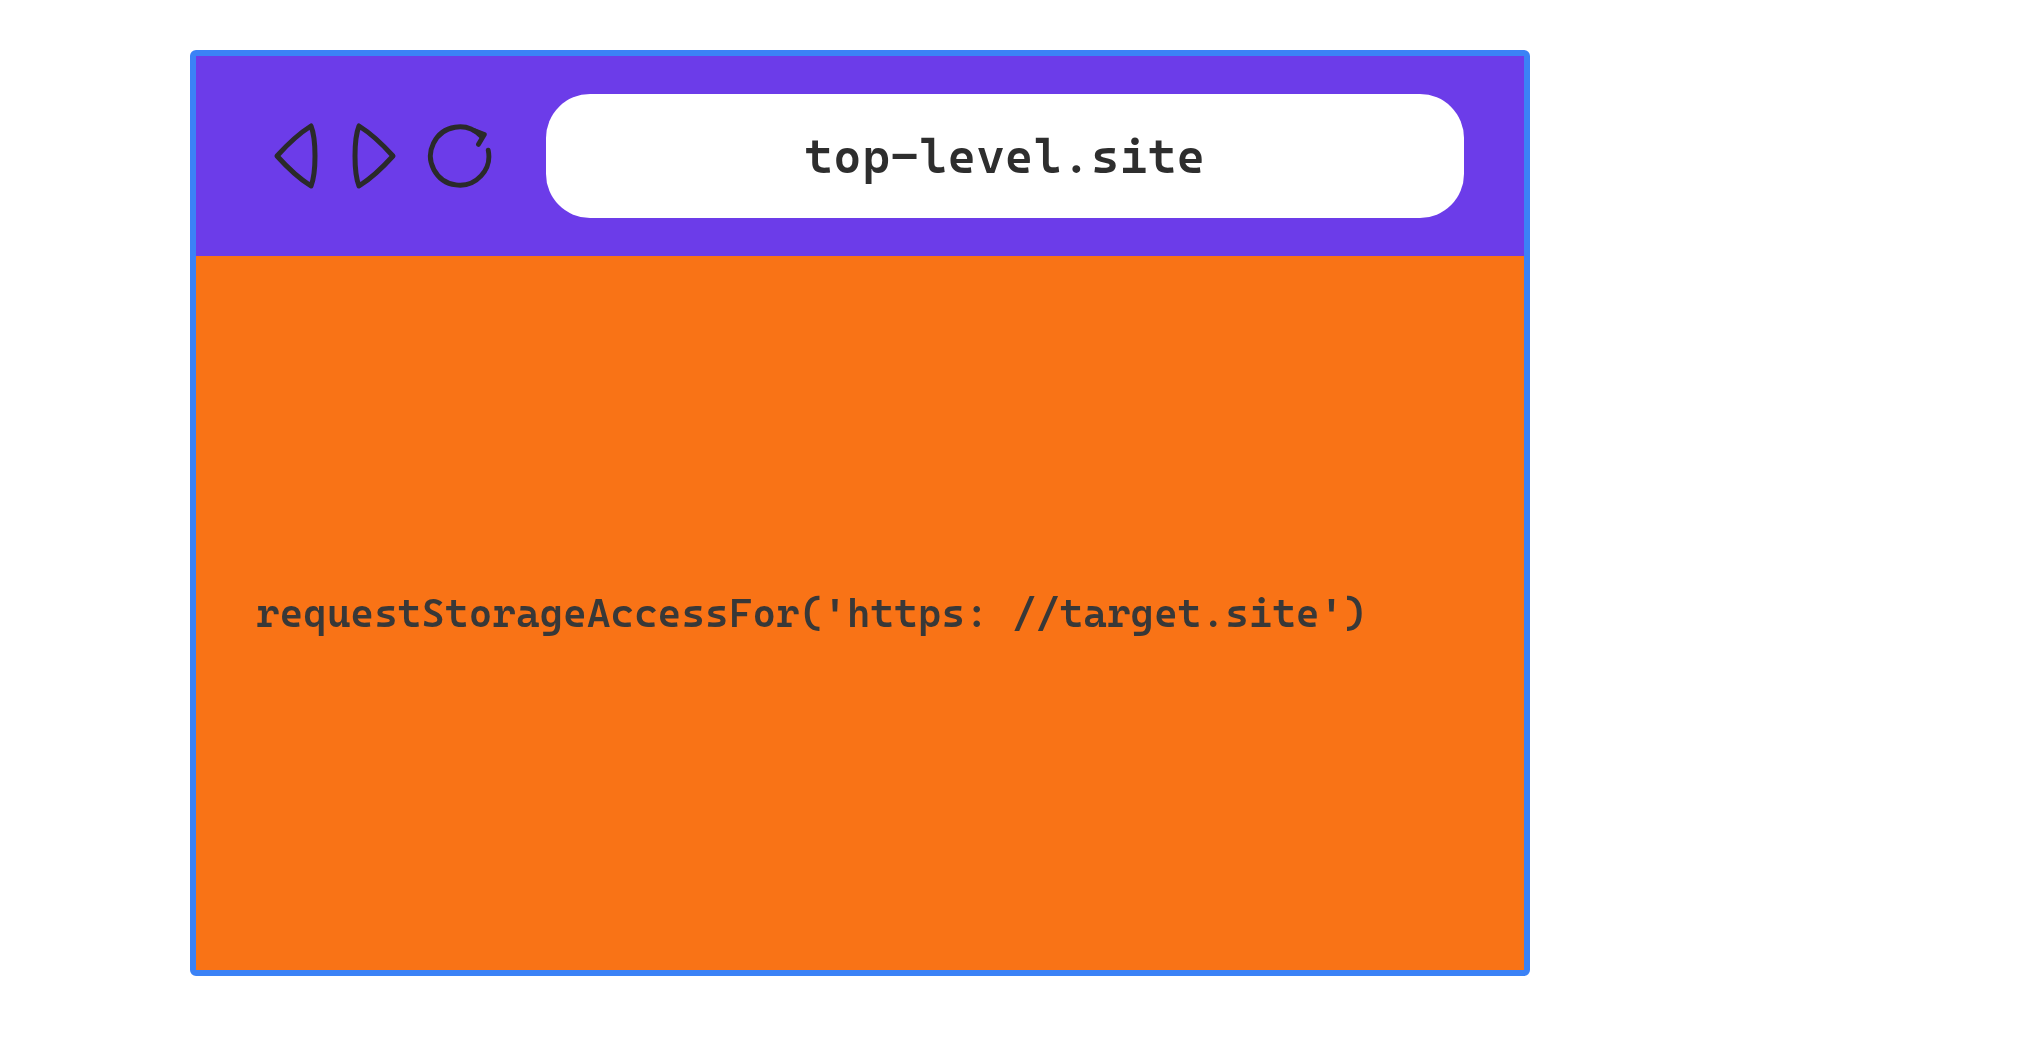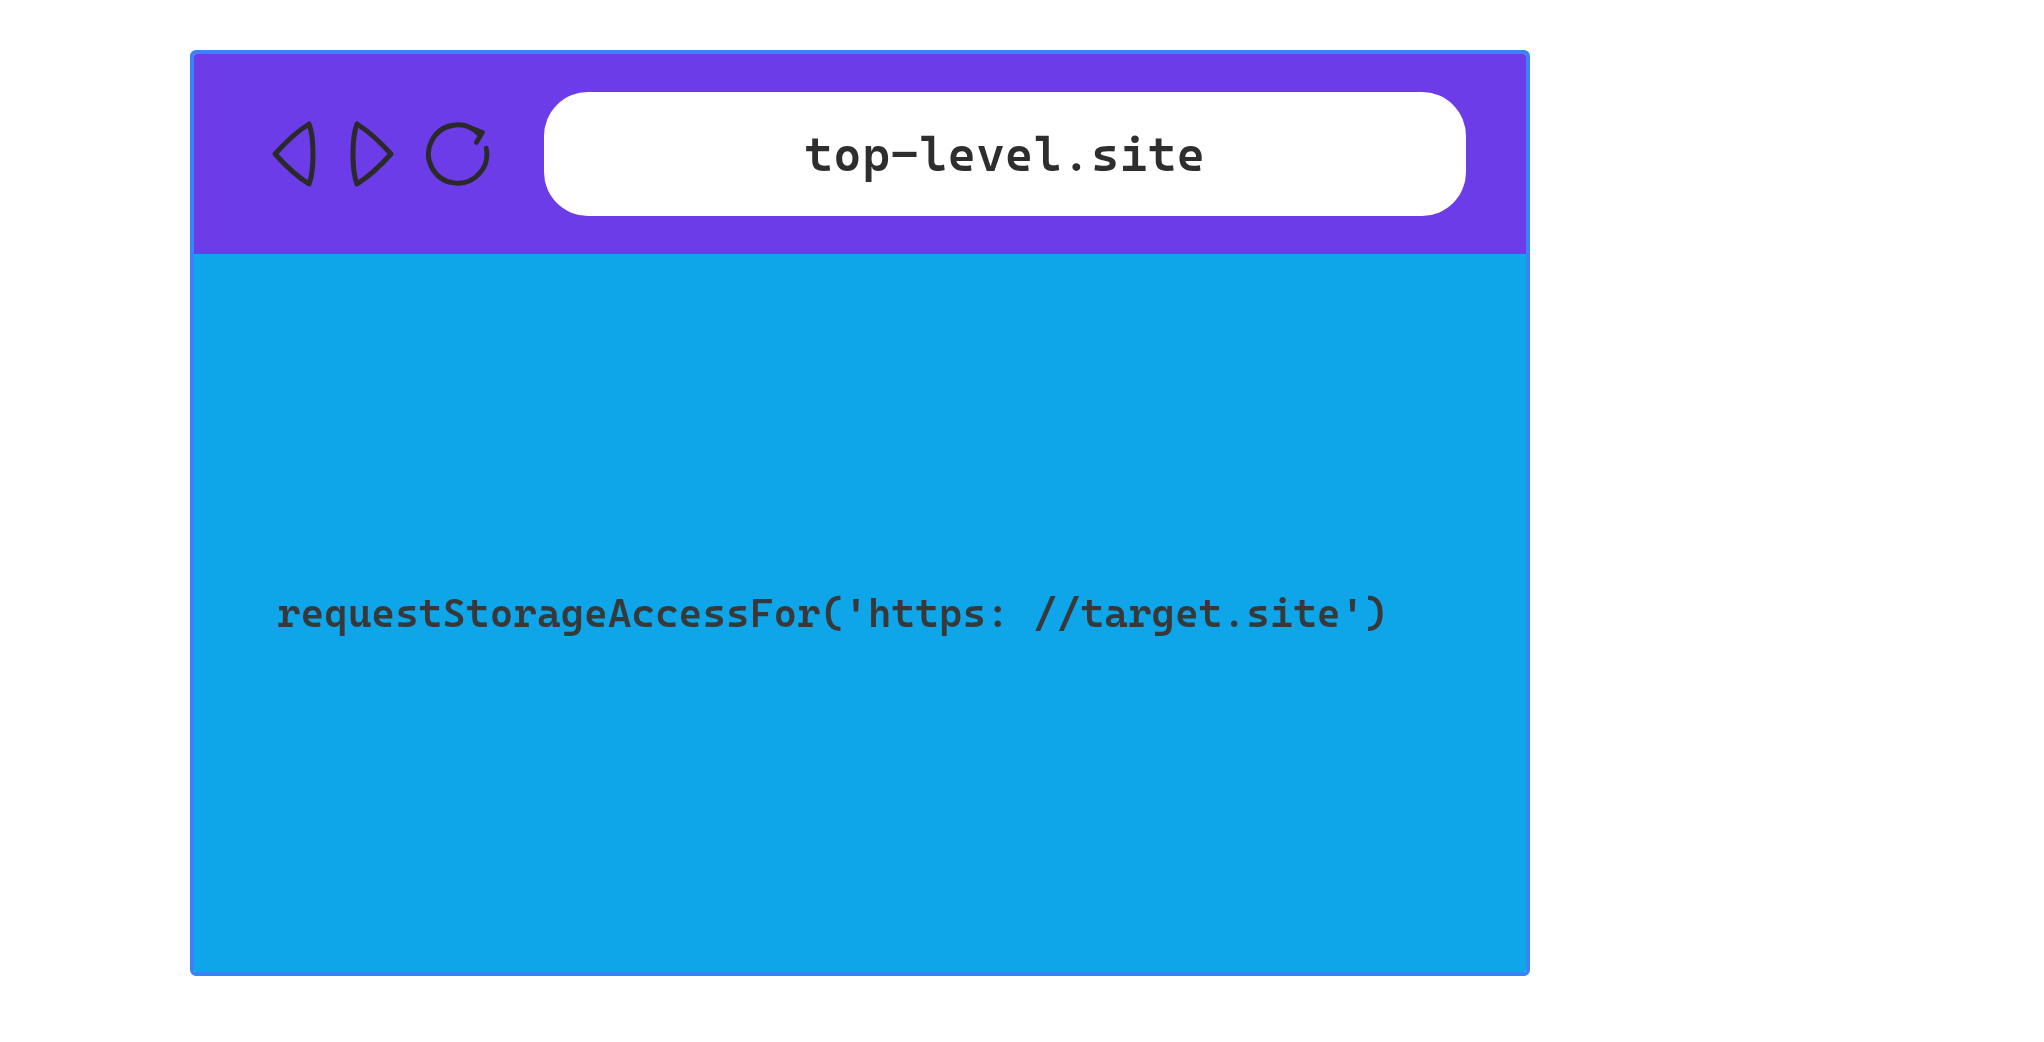--- a/index.html
+++ b/index.html
@@ -9,21 +9,21 @@
     background: #ffffff;
     font-family: ui-monospace, 'SF Mono', 'Cascadia Code', 'Roboto Mono', Consolas, monospace;
     position: relative;
   }
   .browser-window {
     position: absolute;
     left: 190px;
     top: 50px;
     width: 1340px;
     height: 926px;
-    border: 4px solid #3b82f6;
+    border: 6px solid #3b82f6;
     border-radius: 6px;
     overflow: hidden;
     display: flex;
     flex-direction: column;
   }
   .browser-toolbar {
     background: #6c3ce9;
     height: 200px;
     display: flex;
     align-items: center;
@@ -58,25 +58,25 @@
     margin-left: 20px;
   }
   .address-text {
     font-size: 48px;
     font-weight: 600;
     color: #2e2e2e;
     letter-spacing: 0.5px;
   }
   .browser-content {
     flex: 1;
-    background: #0ea5e9;
+    background: #f97316;
     display: flex;
     align-items: center;
     justify-content: flex-start;
-    padding-left: 83px;
+    padding-left: 60px;
   }
   .code-text {
     font-size: 40px;
     font-weight: 600;
     color: #383838;
     letter-spacing: 0.2px;
     white-space: pre;
   }
 </style>
 </head>

